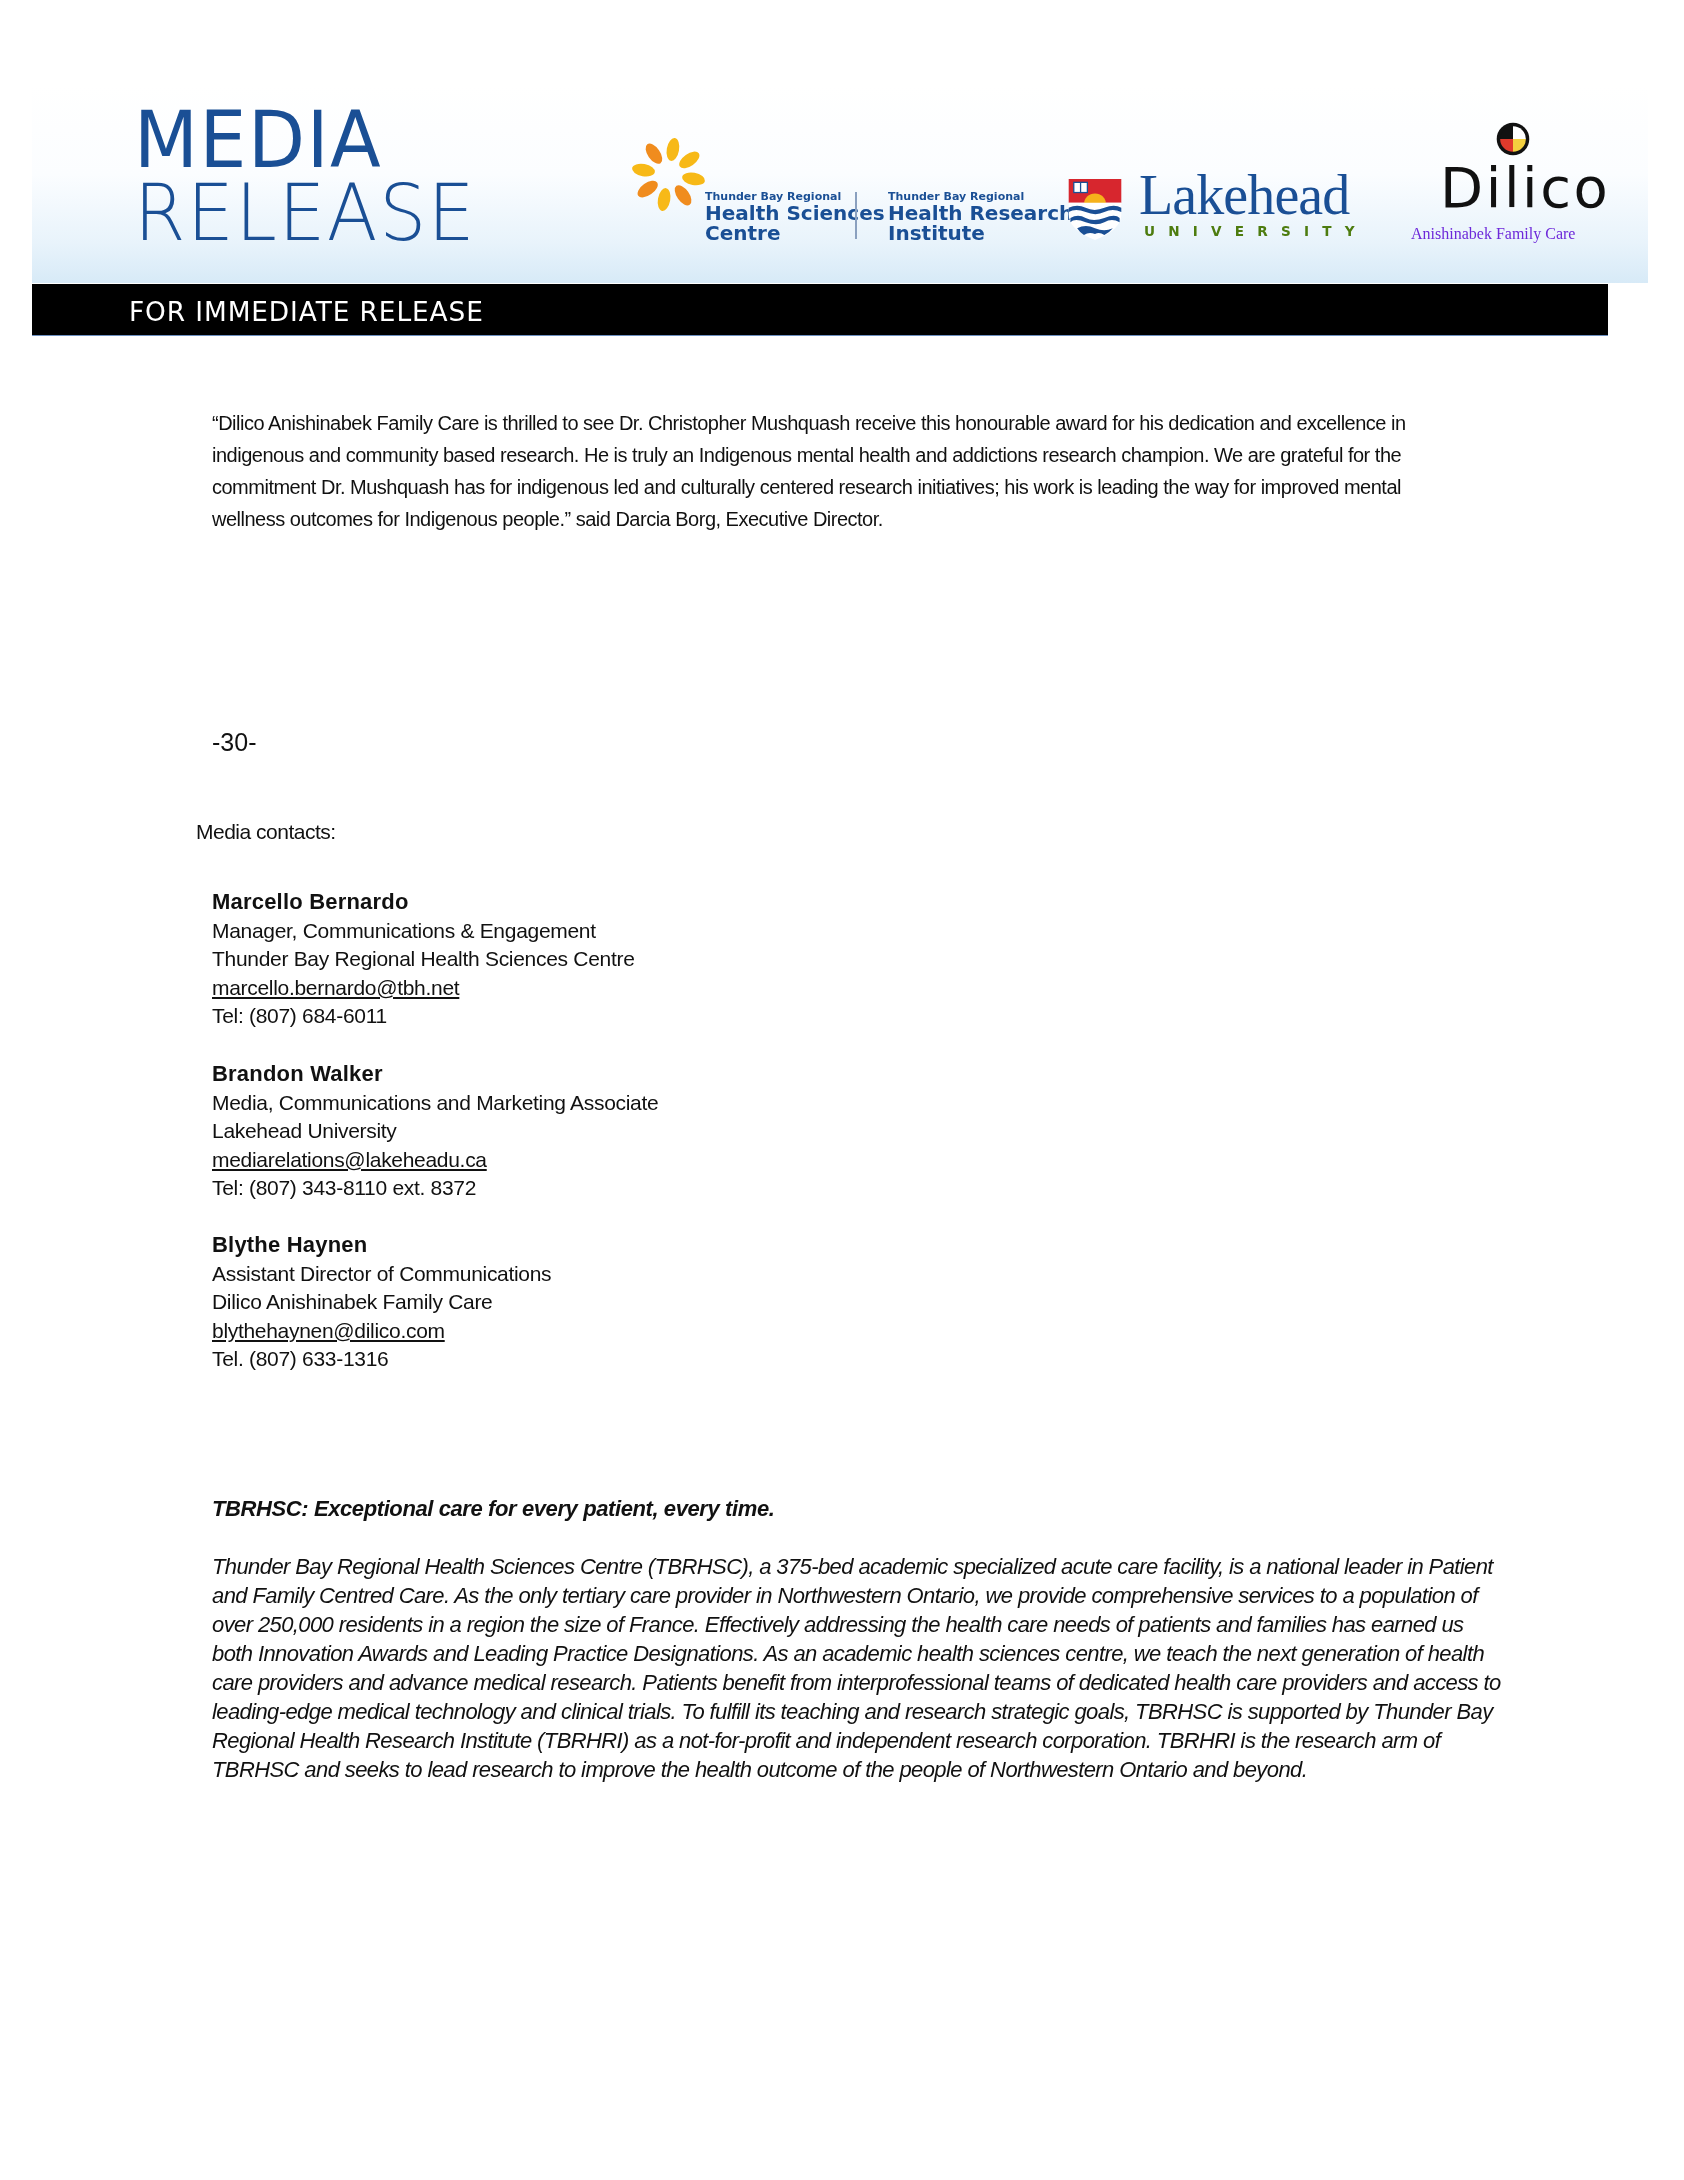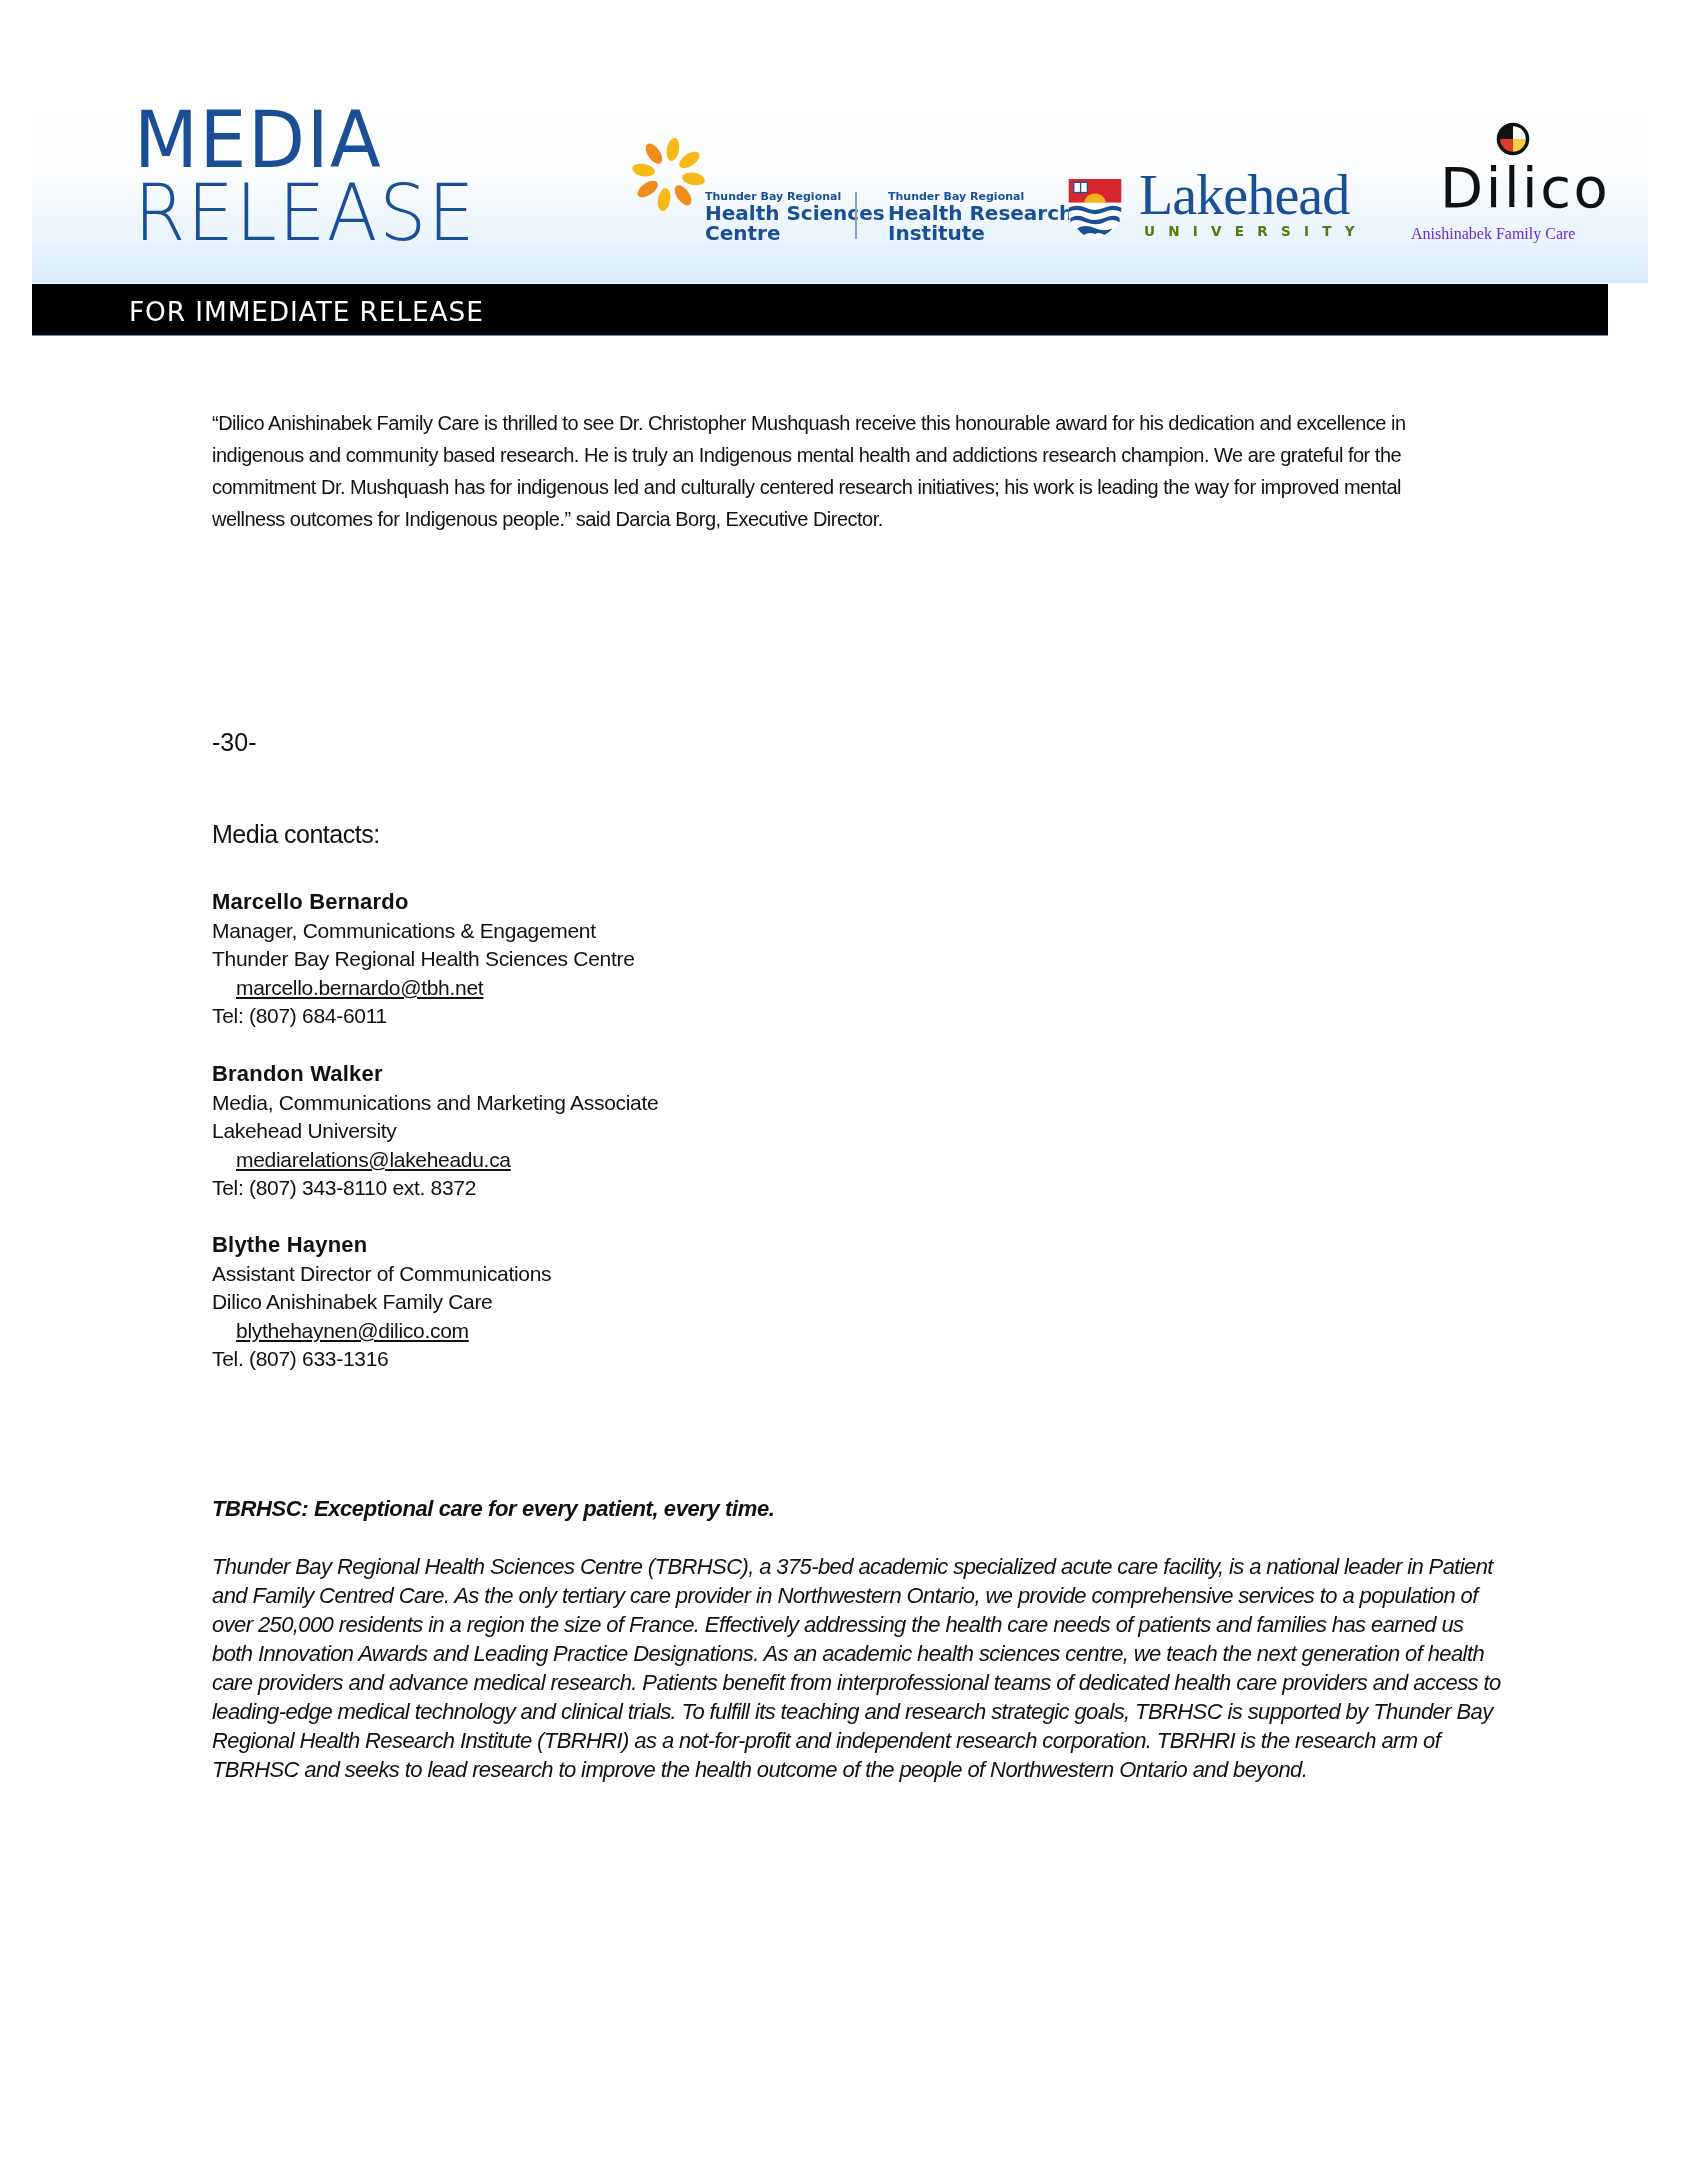--- a/index.html
+++ b/index.html
@@ -29,25 +29,25 @@
   .dilico-word { position: absolute; left: 1440px; top: 164px; font-family: "DejaVu Sans", sans-serif; font-size: 56px; color: #111; letter-spacing: 2.6px; line-height: 48px; }
   .dilico-sub { position: absolute; left: 1411px; top: 225px; font-family: "Liberation Serif", serif; font-size: 16px; color: #6d28d9; }
 
   
   .content { position: absolute; left: 212px; top: 407px; width: 1278px; font-size: 20px; line-height: 32px; color: #111; letter-spacing: -0.5px; }
   .content p { margin: 0; }
   .quote { width: 1244px; }
   .more { margin-top: 31.5px !important; }
   .more a { color: #111; text-decoration: underline; }
   .end-mark { position: absolute; left: 212px; top: 728px; font-size: 25px; }
-  .contacts-title { position: absolute; left: 212px; top: 820px; font-size: 25px; letter-spacing: -0.5px; }
+  .contacts-title { position: absolute; left: 196px; top: 820px; font-size: 21px; letter-spacing: -0.5px; }
 
   .contact { position: absolute; left: 212px; font-size: 21px; line-height: 28.5px; letter-spacing: -0.3px; }
   .contact .name { font-weight: bold; font-size: 22px; letter-spacing: 0.2px; }
-  .contact a { color: #111; text-decoration: underline; margin-left: 24px; }
+  .contact a { color: #111; text-decoration: underline; }
   .c1 { top: 888px; }
   .c2 { top: 1060px; }
   .c3 { top: 1231px; }
 
   .tagline { position: absolute; left: 212px; top: 1496px; font-size: 22px; font-weight: bold; font-style: italic; letter-spacing: -0.4px; }
   .about { position: absolute; left: 212px; top: 1552px; width: 1295px; font-size: 22px; line-height: 29px; font-style: italic; letter-spacing: -0.6px; }
 </style>
 </head>
 <body>
 

